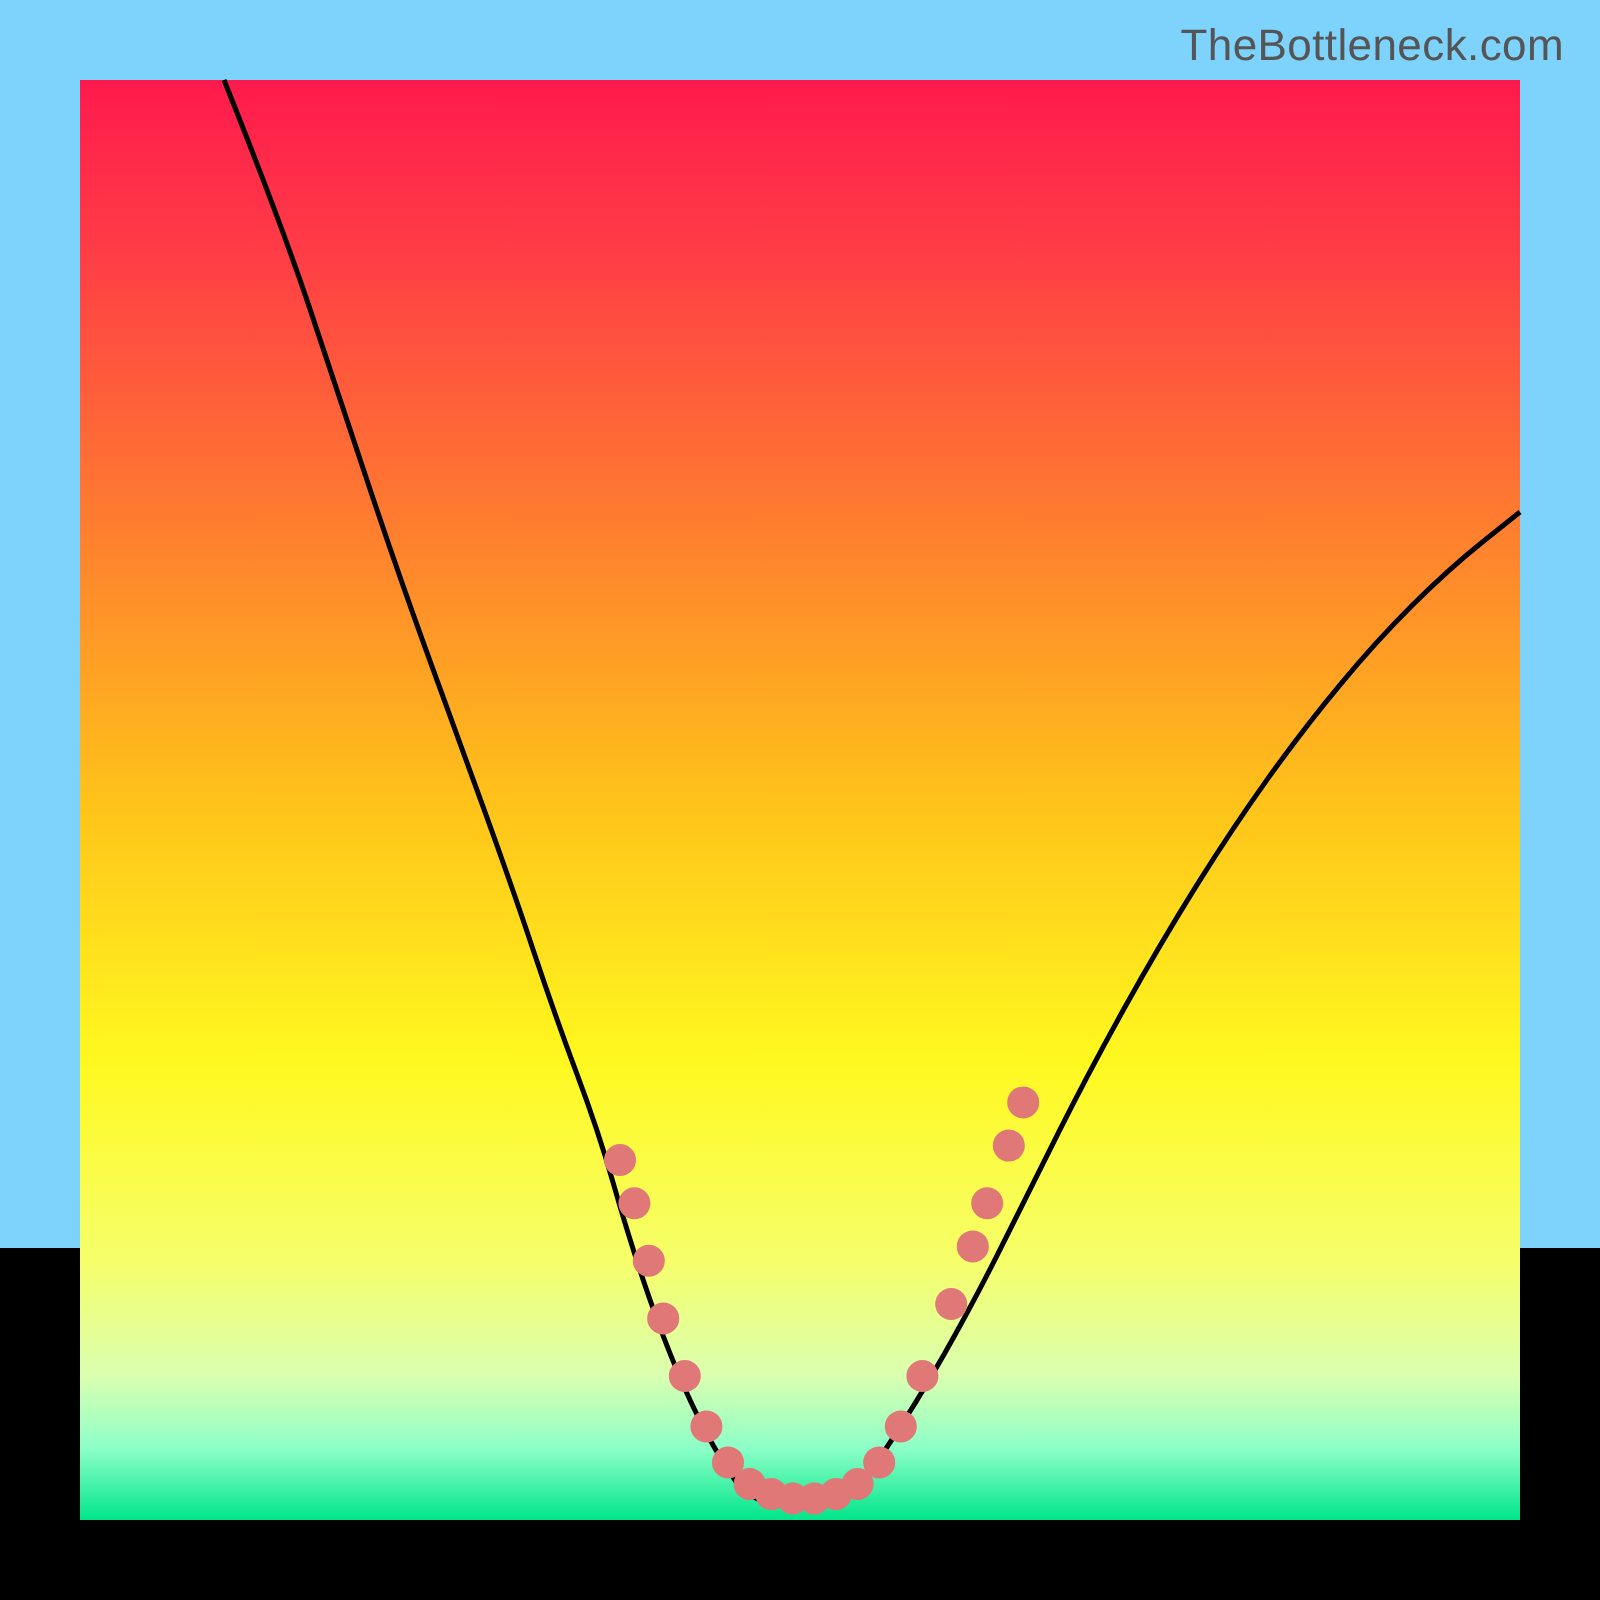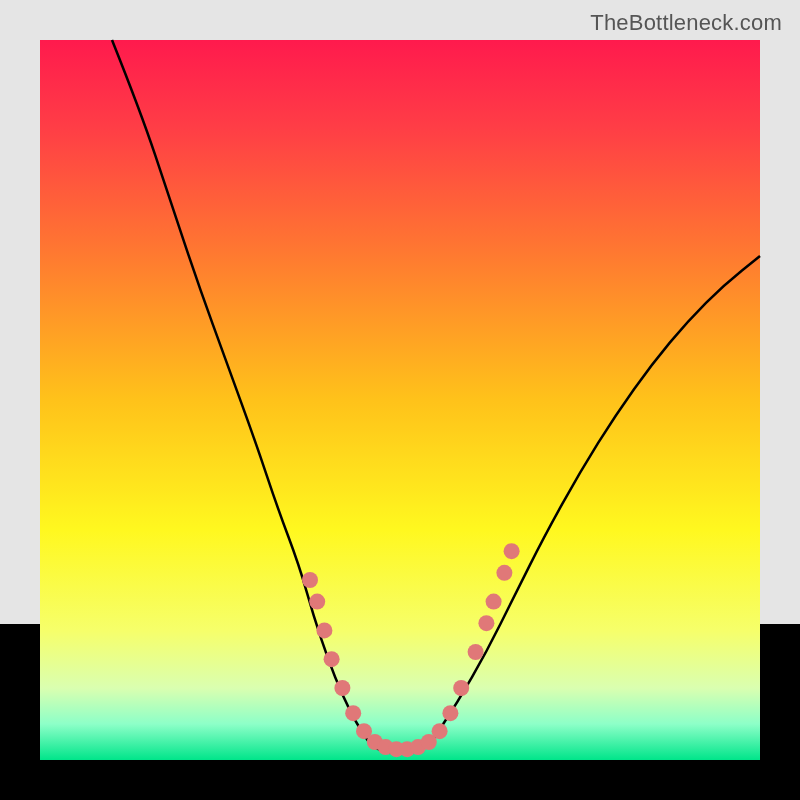--- a/index.html
+++ b/index.html
@@ -1,21 +1,21 @@
 <!DOCTYPE html>
 <html><head>
 <meta charset="utf-8">
 <style>
   * { margin: 0; padding: 0; box-sizing: border-box; }
   html, body { width: 800px; height: 800px; overflow: hidden; background: #000; }
   .frame {
     position: relative;
     width: 800px;
     height: 624px;
-    background: #e5e5e5;
+    background: #7dd3fc;
   }
   .plot-area {
     position: absolute;
     left: 40px;
     top: 40px;
     width: 720px;
     height: 720px;
   }
   .gradient-bg {
     position: absolute;

